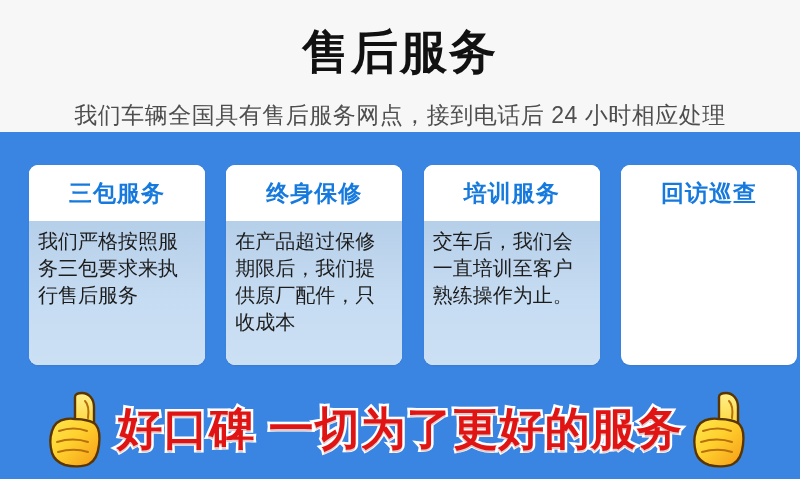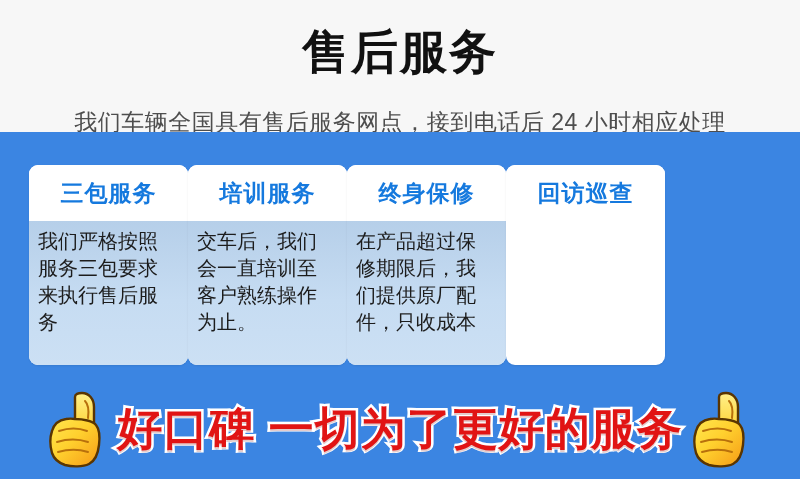--- a/index.html
+++ b/index.html
@@ -42,42 +42,42 @@
     line-height: 62px;
     margin: 0;
     padding: 0;
     white-space: nowrap;
   }
   .header-subtitle {
     font-size: 23px;
     font-weight: normal;
     color: #4e4e4e;
     line-height: 34px;
-    margin: 12px;
+    margin: 5px;
     padding-top: 10px;
     letter-spacing: 0.5px;
     white-space: nowrap;
   }
 
   
   .blue-panel {
     position: absolute;
     left: 0;
     top: 132px;
     width: 800px;
     height: 347px;
     background: #3b85e2;
   }
 
   
   .cards-row {
     position: absolute;
     left: 29px;
     top: 33px;
-    width: 636px;
+    width: 768px;
     height: 200px;
     display: flex;
     justify-content: space-between;
   }
   .card {
     width: 176px;
     height: 200px;
     border-radius: 9px;
     background: #ffffff;
     overflow: hidden;
@@ -172,33 +172,33 @@
         <div class="card-title-area">
           <div class="card-title">三包服务</div>
         </div>
         <div class="card-body">
           <div class="card-text">我们严格按照服务三包要求来执行售后服务</div>
         </div>
       </div>
 
       <div class="card">
         <div class="card-title-area">
+          <div class="card-title">终身保修</div>
+        </div>
+        <div class="card-body">
+          <div class="card-text">在产品超过保修期限后，我们提供原厂配件，只收成本</div>
+        </div>
+      </div>
+
+      <div class="card">
+        <div class="card-title-area">
           <div class="card-title">培训服务</div>
         </div>
         <div class="card-body">
           <div class="card-text">交车后，我们会一直培训至客户熟练操作为止。</div>
-        </div>
-      </div>
-
-      <div class="card">
-        <div class="card-title-area">
-          <div class="card-title">终身保修</div>
-        </div>
-        <div class="card-body">
-          <div class="card-text">在产品超过保修期限后，我们提供原厂配件，只收成本</div>
         </div>
       </div>
 
       <div class="card">
         <div class="card-title-area">
           <div class="card-title">回访巡查</div>
         </div>
       </div>
 
     </div>

